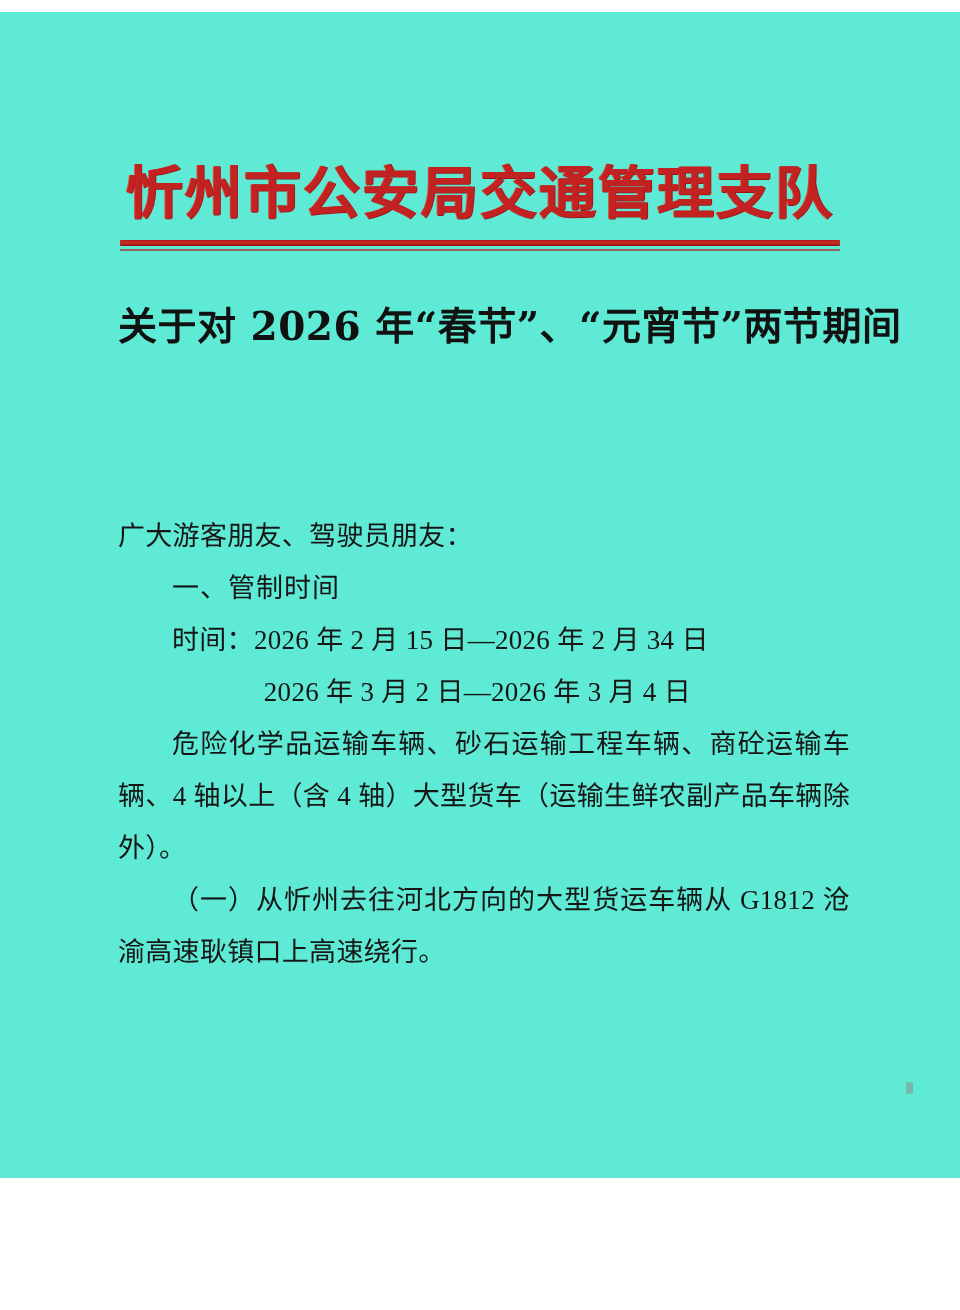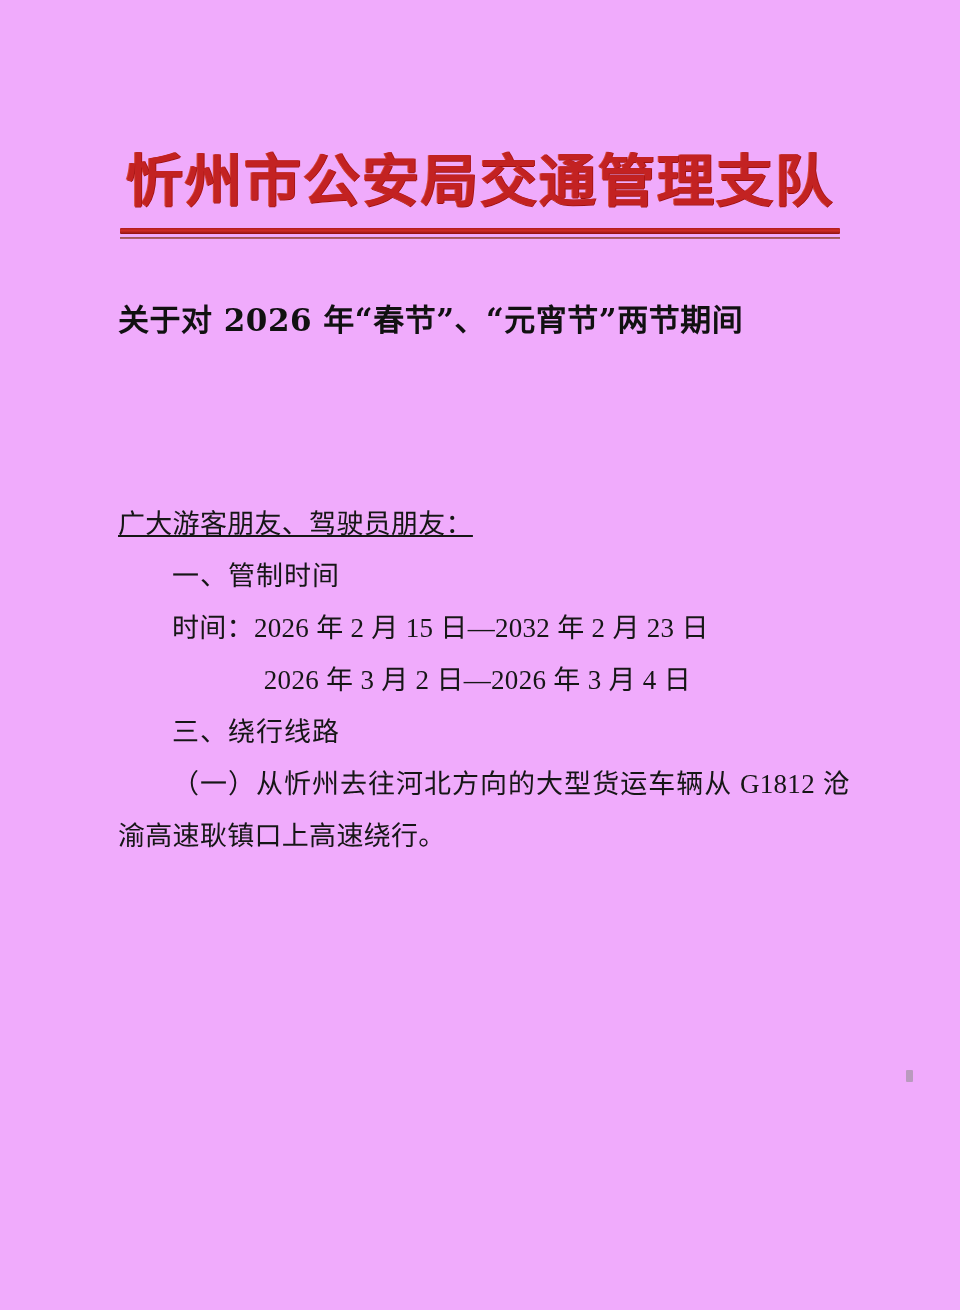--- a/index.html
+++ b/index.html
@@ -5,23 +5,23 @@
 <style>
   html, body {
     margin: 0;
     padding: 0;
     background: #ffffff;
   }
 
   .page {
     position: relative;
     width: 960px;
-    height: 1310px;
-    margin: 0 auto;
-    background: #f0abfc;
+    height: 1166px;
+    margin: 12px auto;
+    background: #5eead4;
     overflow: hidden;
     font-family: "Liberation Serif", "DejaVu Serif", serif;
     color: #1a1a1a;
     box-sizing: border-box;
   }
 
   
   .masthead {
     position: absolute;
     left: 0;
@@ -66,24 +66,25 @@
     height: 2px;
     background: linear-gradient(to bottom, #8d4040 0%, #a85a50 100%);
     opacity: .85;
   }
 
   
   .doc-title {
     position: absolute;
     left: 118px;
     right: 118px;
-    top: 292px;
+    top: 286px;
+    text-align: center;
     font-family: "DejaVu Serif", "Liberation Serif", serif;
     font-weight: 700;
-    font-size: 31px;
+    font-size: 39px;
     line-height: 57px;
     letter-spacing: 0.5px;
     color: #111111;
   }
 
   .doc-title .tline {
     display: block;
     white-space: nowrap;
   }
 
@@ -100,21 +101,20 @@
   }
 
   .para {
     margin: 0;
     text-align: justify;
     text-justify: inter-ideograph;
   }
 
   .para.salutation {
     text-indent: 0;
-    text-decoration: underline;
   }
 
   .para.indent2 {
     text-indent: 2em;
   }
 
   .section-heading {
     margin: 0;
     text-indent: 2em;
     font-weight: 400;
@@ -172,28 +172,28 @@
     <span class="tline">关于对 2026 年“春节”、“元宵节”两节期间</span>
   </div>
 
   <div class="body-block">
 
     <p class="para salutation">广大游客朋友、驾驶员朋友：</p>
 
 
     <p class="section-heading">一、管制时间</p>
 
-    <p class="line-plain">时间：2026 年 2 月 15 日—2032 年 2 月 23 日</p>
+    <p class="line-plain">时间：2026 年 2 月 15 日—2026 年 2 月 34 日</p>
 
     <p class="line-dateindent">2026 年 3 月 2 日—2026 年 3 月 4 日</p>
 
 
 
+    <p class="para block">危险化学品运输车辆、砂石运输工程车辆、商砼运输车辆、4 轴以上（含 4 轴）大型货车（运输生鲜农副产品车辆除外）。</p>
 
-    <p class="section-heading">三、绕行线路</p>
 
     <p class="para block">（一）从忻州去往河北方向的大型货运车辆从 G1812 沧渝高速耿镇口上高速绕行。</p>
 
   </div>
 
   <div class="scan-speck"></div>
 
 </div>
 
 </body></html>

